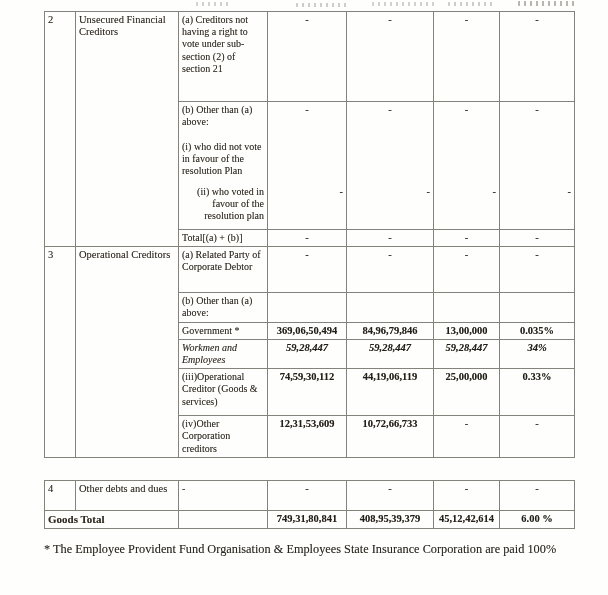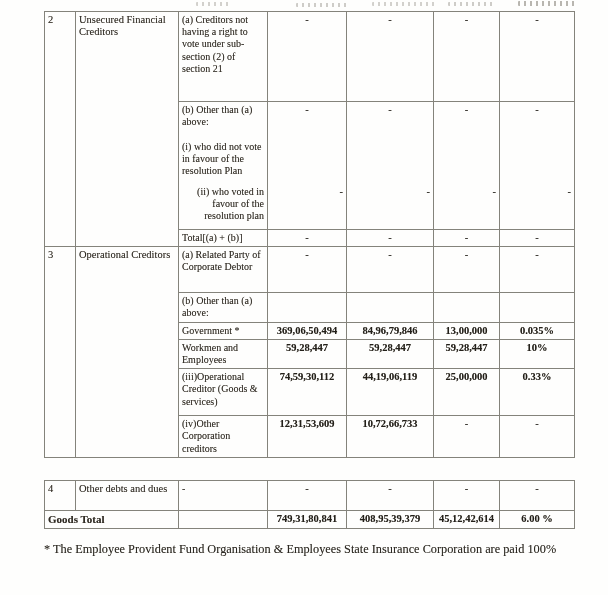--- a/index.html
+++ b/index.html
@@ -41,21 +41,21 @@
     text-align:center;vertical-align:middle;
     font-weight:bold;font-size:10.5px;color:#23201a;
     font-family:"Liberation Serif","DejaVu Serif",serif;
   }
   td.vl.light{font-weight:normal;}
   td.grand{font-weight:bold;font-size:11px;vertical-align:middle;}
 
   
   tr.r-a{height:90px;} tr.r-b1{height:82px;} tr.r-b2{height:46px;}
   tr.r-tot{height:16px;} tr.r-rel{height:46px;} tr.r-oth{height:24px;}
-  tr.r-gov{height:17px;} tr.r-wrk{height:28px;} tr.r-ocr{height:47px;} tr.r-oop{height:36px;}
+  tr.r-gov{height:17px;} tr.r-wrk{height:28px;font-style:italic;} tr.r-ocr{height:47px;} tr.r-oop{height:36px;}
   tr.r-sub{height:42px;} tr.r-r4{height:30px;} tr.r-gr{height:18px;}
 
   
   tr.r-b1 td{border-bottom:none;}
   tr.r-b2 td{border-top:none;text-align:right;}
 
   table.t2{margin-top:22px;}
   .footnote{
     margin:13px 0 0 0;width:546px;
     font-size:12.3px;line-height:15.5px;color:#2b2822;
@@ -141,21 +141,21 @@
         <td class="vl">369,06,50,494</td>
         <td class="vl">84,96,79,846</td>
         <td class="vl">13,00,000</td>
         <td class="vl">0.035%</td>
       </tr>
       <tr class="r-wrk">
         <td class="ds">Workmen and Employees</td>
         <td class="vl">59,28,447</td>
         <td class="vl">59,28,447</td>
         <td class="vl">59,28,447</td>
-        <td class="vl">10%</td>
+        <td class="vl">34%</td>
       </tr>
       <tr class="r-ocr">
         <td class="ds">(iii)Operational Creditor (Goods &amp; services)</td>
         <td class="vl">74,59,30,112</td>
         <td class="vl">44,19,06,119</td>
         <td class="vl">25,00,000</td>
         <td class="vl">0.33%</td>
       </tr>
       <tr class="r-oop">
         <td class="ds">(iv)Other Corporation creditors</td>

